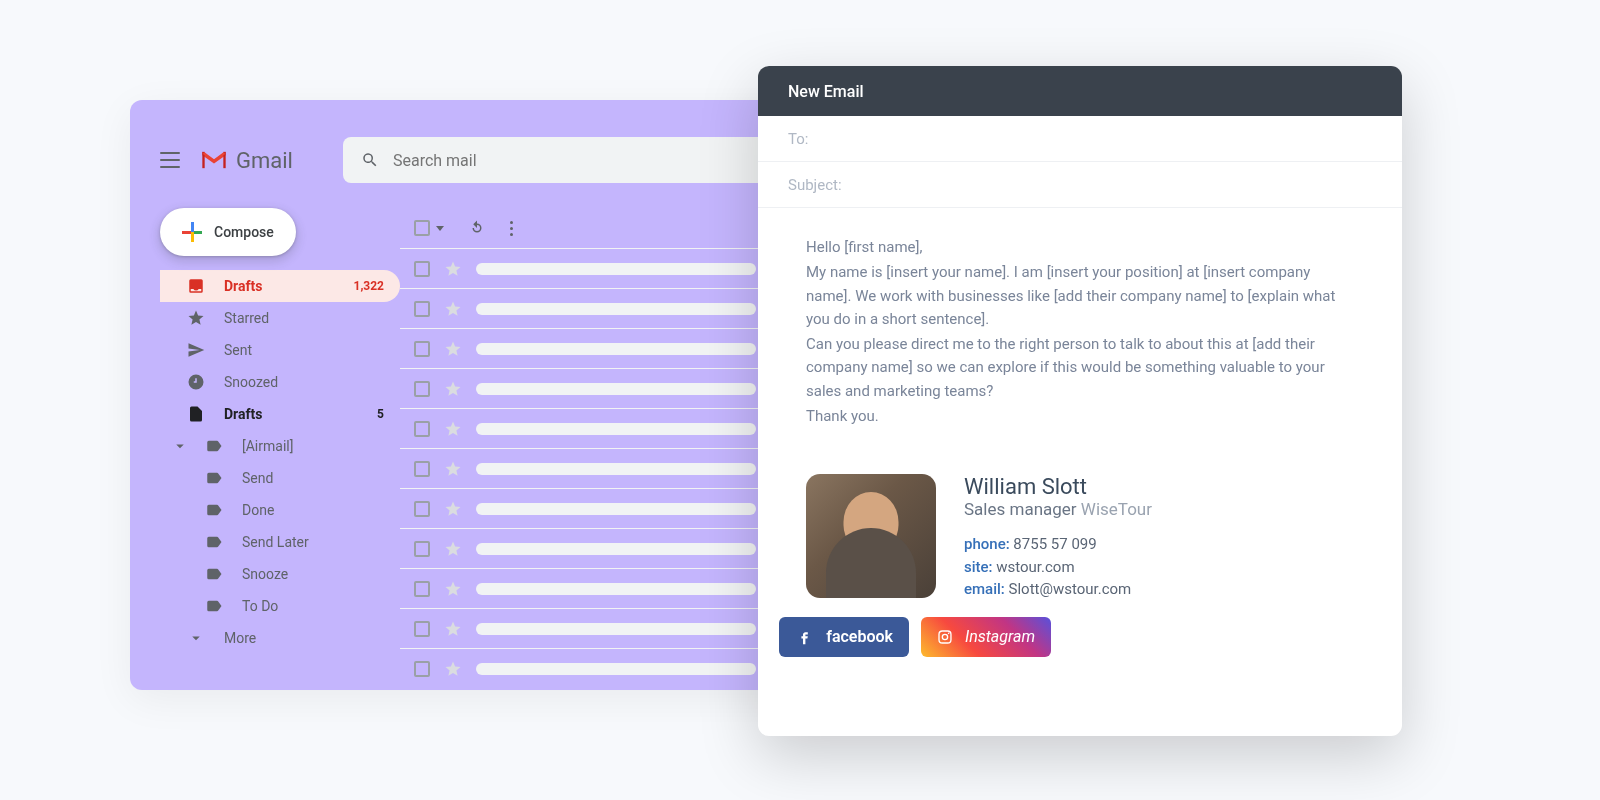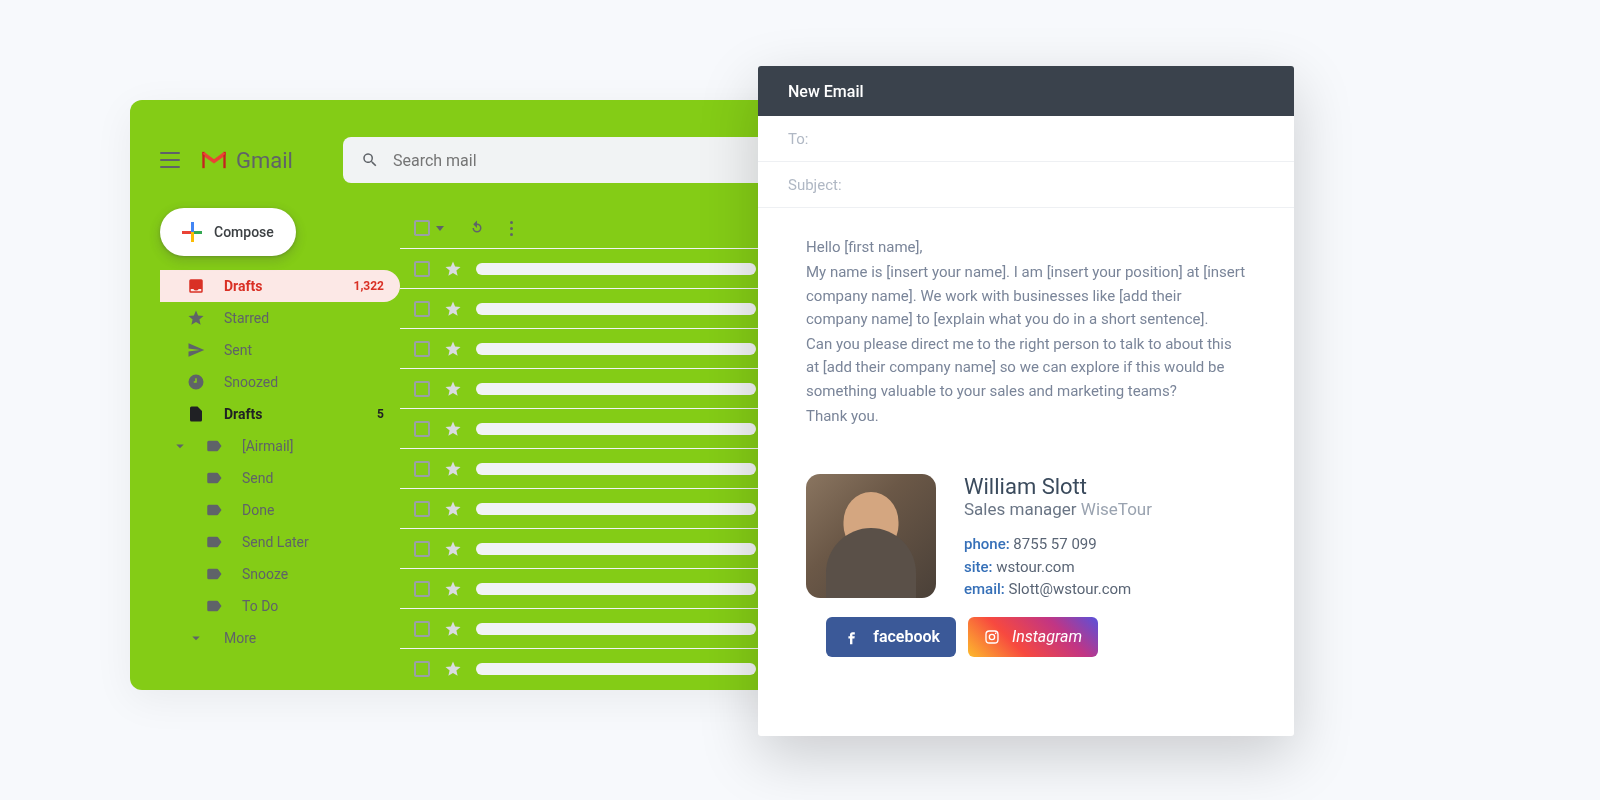--- a/index.html
+++ b/index.html
@@ -1,17 +1,17 @@
 <!DOCTYPE html>
 <html><head>
 <meta charset="utf-8">
 <style>
 *{box-sizing:border-box;margin:0;padding:0;font-family:Roboto,Arial,sans-serif}
 body{background:#f7f9fc;width:1600px;height:800px;position:relative;overflow:hidden}
-.gmail-window{position:absolute;left:130px;top:100px;width:980px;height:590px;background:#84cc16;border-radius:12px;box-shadow:0 10px 40px rgba(0,0,0,0.06);padding:30px 0 0 30px}
+.gmail-window{position:absolute;left:130px;top:100px;width:980px;height:590px;background:#c4b5fd;border-radius:12px;box-shadow:0 10px 40px rgba(0,0,0,0.06);padding:30px 0 0 30px}
 .gmail-header{display:flex;align-items:center;gap:20px;height:60px}
 .menu-icon{width:20px;height:16px;display:flex;flex-direction:column;justify-content:space-between;cursor:pointer}
 .menu-icon span{display:block;height:2px;background:#5f6368;border-radius:1px}
 .gmail-logo{display:flex;align-items:center;gap:8px}
 .gmail-logo svg{width:28px;height:22px}
 .gmail-logo-text{font-size:22px;color:#5f6368;font-weight:400}
 .search-bar{flex:1;max-width:460px;height:46px;background:#f1f3f4;border-radius:8px;display:flex;align-items:center;padding:0 18px;margin-left:30px}
 .search-bar svg{width:18px;height:18px;fill:#5f6368;margin-right:14px}
 .search-bar input{border:none;background:transparent;font-size:16px;color:#5f6368;outline:none;flex:1}
 .gmail-body{display:flex;margin-top:18px}
@@ -33,36 +33,36 @@
 .mail-list{flex:1;padding-right:30px}
 .mail-toolbar{display:flex;align-items:center;gap:24px;height:40px;padding-left:14px}
 .mail-toolbar svg{width:18px;height:18px;fill:#5f6368;cursor:pointer}
 .checkbox{width:16px;height:16px;border:2px solid #9aa0a6;border-radius:2px;cursor:pointer}
 .caret{width:0;height:0;border-left:4px solid transparent;border-right:4px solid transparent;border-top:5px solid #5f6368;margin-left:-18px}
 .more-dots{display:flex;flex-direction:column;gap:3px}
 .more-dots span{width:3px;height:3px;background:#5f6368;border-radius:50%}
 .mail-row{display:flex;align-items:center;height:40px;border-top:1px solid #f1f3f4;padding-left:14px;gap:14px}
 .star{width:18px;height:18px;fill:#dadce0}
 .skeleton{height:12px;background:#f1f3f4;border-radius:6px;flex:1;max-width:280px}
-.compose-window{position:absolute;left:758px;top:66px;width:536px;height:670px;background:#fff;border-radius:3px;box-shadow:0 20px 60px rgba(0,0,0,0.18);overflow:hidden}
+.compose-window{position:absolute;left:758px;top:66px;width:644px;height:670px;background:#fff;border-radius:11px;box-shadow:0 20px 60px rgba(0,0,0,0.18);overflow:hidden}
 .compose-header{background:#3a424c;color:#fff;height:50px;display:flex;align-items:center;padding:0 30px;font-size:16px;font-weight:500}
 .compose-field{height:46px;border-bottom:1px solid #eef0f3;display:flex;align-items:center;padding:0 30px;font-size:15px;color:#b0b8c4}
 .compose-body{padding:28px 48px 20px 48px;font-size:15px;color:#7a8599;line-height:1.55}
 .compose-body p{margin-bottom:2px}
 .signature{margin-top:24px;display:flex;gap:28px;padding:0 48px}
 .avatar{width:130px;height:124px;border-radius:14px;background:linear-gradient(135deg,#8a7560 0%,#6b5847 40%,#4a4038 100%);position:relative;overflow:hidden}
 .avatar::after{content:'';position:absolute;bottom:-10px;left:50%;transform:translateX(-50%);width:90px;height:80px;background:#5a5048;border-radius:45px 45px 0 0}
 .avatar::before{content:'';position:absolute;top:18px;left:50%;transform:translateX(-50%);width:55px;height:60px;background:#d4a680;border-radius:50% 50% 45% 45%}
 .sig-details .name{font-size:22px;color:#3a4a5c;font-weight:400}
 .sig-details .role{font-size:17px;color:#6a7585}
 .sig-details .company{color:#9aa3b0}
 .sig-contacts{margin-top:14px;font-size:15px;line-height:1.5}
 .sig-contacts .label{color:#3670b8;font-weight:500}
 .sig-contacts .value{color:#5a6575}
-.social-buttons{display:flex;gap:12px;padding:16px 48px 0 68px}
+.social-buttons{display:flex;gap:12px;padding:16px 48px 0 21px}
 .social-btn{height:40px;border-radius:6px;display:flex;align-items:center;padding:0 16px;gap:12px;cursor:pointer;color:#fff;font-size:16px}
 .fb-btn{background:#3b5998;width:130px;font-weight:600}
 .ig-btn{background:linear-gradient(45deg,#fdbb2d 0%,#f7493f 35%,#c13584 70%,#5851db 100%);width:130px;font-style:italic;font-family:cursive}
 .social-icon{width:20px;height:20px;fill:#fff}
 </style>
 </head>
 <body>
 
 <div class="gmail-window">
   <div class="gmail-header">

